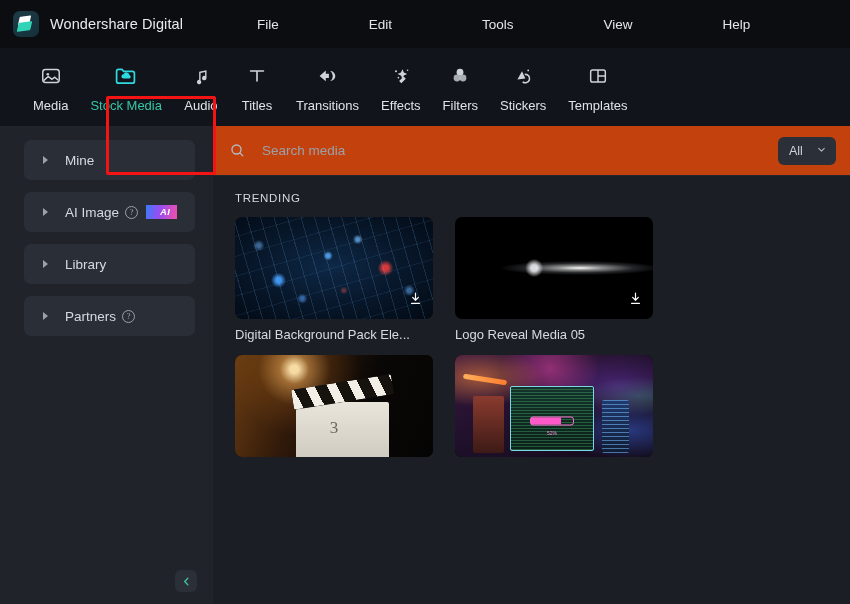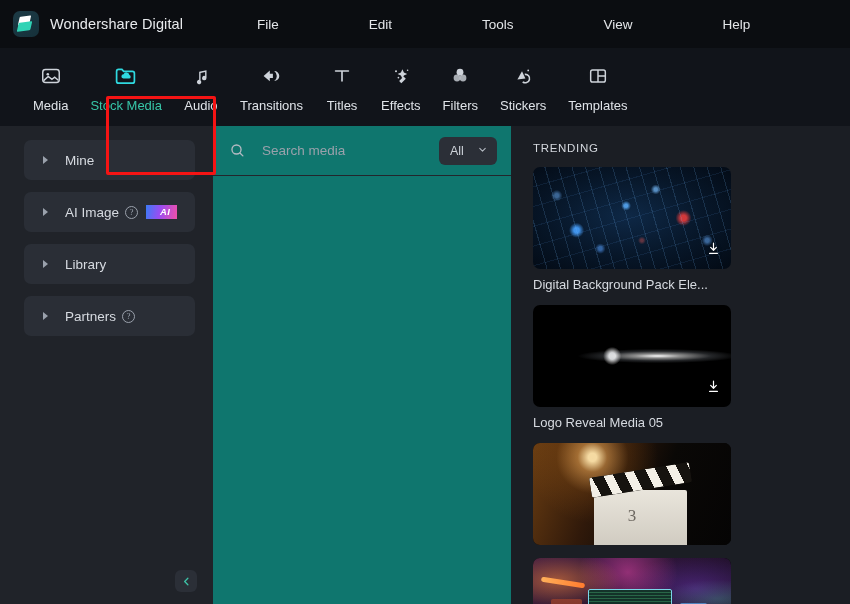--- a/index.html
+++ b/index.html
@@ -131,22 +131,22 @@
     position: absolute; left: 175px; bottom: 12px;
     width: 22px; height: 22px; border-radius: 6px;
     background: #2b2f37;
     display: flex; align-items: center; justify-content: center;
     color: #3ec4a8; font-size: 12px;
   }
 
   
   .main {
     flex: 1; height: 478px;
-    background: #0f766e;
-    display: flex; flex-direction: row;
+    background: #c2410c;
+    display: flex; flex-direction: column;
     position: relative;
   }
   .searchbar {
     height: 50px; flex: none;
     display: flex; align-items: center;
     padding: 0 14px 0 16px;
     border-bottom: 1px solid #23262c;
   }
   .search-ico { color: #b4bac2; display: flex; align-items: center; flex: none; }
   .search-input {
@@ -389,36 +389,36 @@
     <div class="tab-icon">
       <svg width="22" height="22" viewBox="0 0 24 24" fill="currentColor">
         <path d="M10 16.2V7.3l8-1.6v8.6a2.4 2.4 0 1 1-1.5-2.22V7.6l-5 1v8.2A2.4 2.4 0 1 1 10 16.2z"></path>
       </svg>
     </div>
     <div class="tab-label">Audio</div>
   </div>
 
   <div class="tab">
     <div class="tab-icon">
+      <svg width="22" height="22" viewBox="0 0 24 24" fill="none" stroke="currentColor" stroke-width="1.8" stroke-linecap="round">
+        <path d="M5 6.5h14M12 6.5v11"></path>
+      </svg>
+    </div>
+    <div class="tab-label">Titles</div>
+  </div>
+
+  <div class="tab">
+    <div class="tab-icon">
       <svg width="24" height="24" viewBox="0 0 24 24" fill="currentColor">
         <path d="M9.8 6.6L3.6 11.9l6.2 5.3v-3.1h3.1V9.7H9.8z"></path>
         <path d="M14.6 7.2a4.8 4.8 0 0 1 0 9.6 4.8 4.8 0 0 0 0-9.6z"></path>
         <path d="M14.2 6.9a5.1 5.1 0 1 1 0 10.2 6.3 6.3 0 0 0 0-10.2z"></path>
       </svg>
     </div>
     <div class="tab-label">Transitions</div>
-  </div>
-
-  <div class="tab">
-    <div class="tab-icon">
-      <svg width="22" height="22" viewBox="0 0 24 24" fill="none" stroke="currentColor" stroke-width="1.8" stroke-linecap="round">
-        <path d="M5 6.5h14M12 6.5v11"></path>
-      </svg>
-    </div>
-    <div class="tab-label">Titles</div>
   </div>
 
   <div class="tab">
     <div class="tab-icon">
       <svg width="24" height="24" viewBox="0 0 24 24" fill="currentColor">
         <path d="M13.4 5.2l1.5 3.3 3.3 1.5-3.3 1.5-1.5 3.3-1.5-3.3L8.6 10l3.3-1.5z"></path>
         <path d="M14.6 12.6l2.2 2.2-4.5 4.5-2.2-2.2z"></path>
         <circle cx="7" cy="7.2" r="1"></circle>
           <circle cx="9.4" cy="13.6" r=".85"></circle>
         <circle cx="18.6" cy="6.2" r=".8"></circle>

